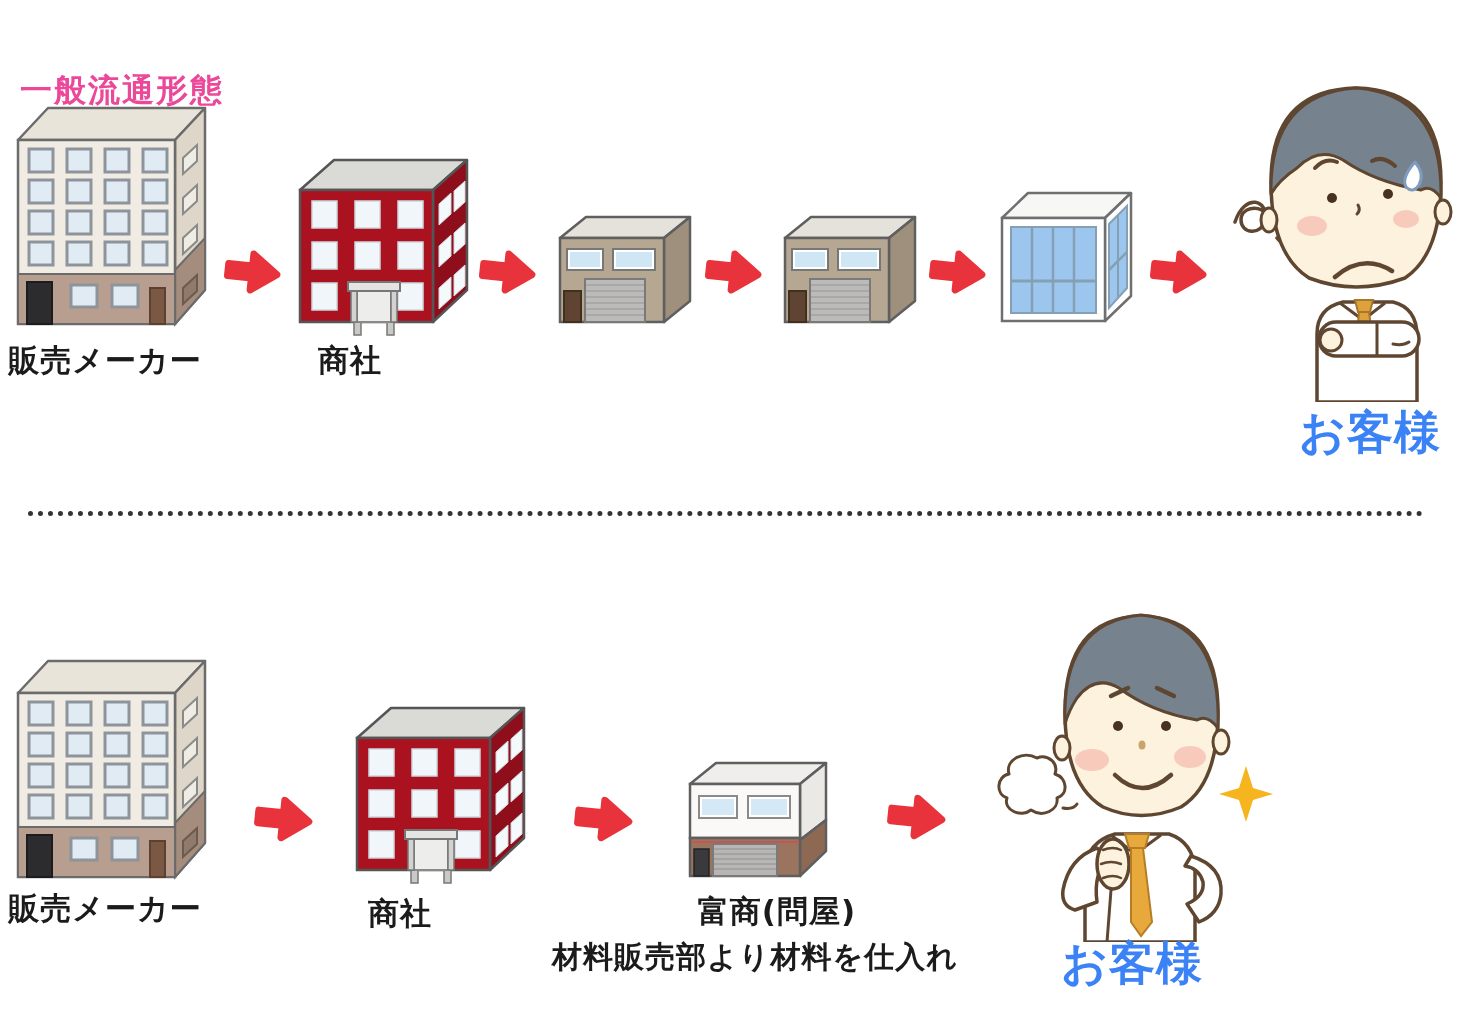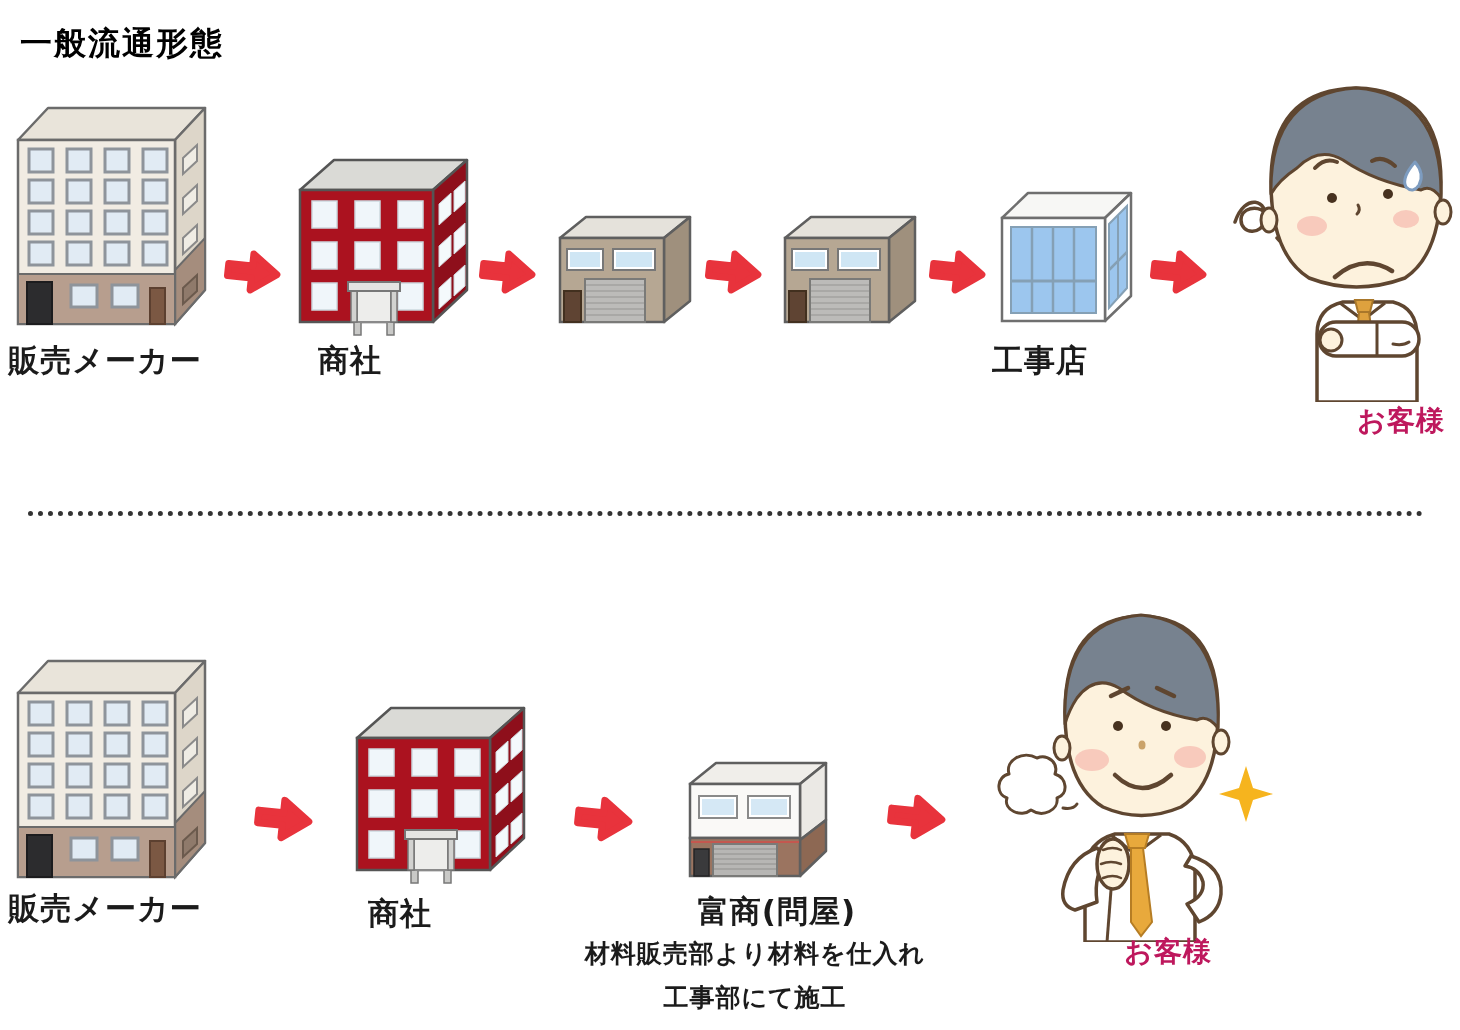--- a/index.html
+++ b/index.html
@@ -2,28 +2,28 @@
 <html><head>
 <meta charset="utf-8">
 <style>
   html,body { margin:0; padding:0; background:#ffffff; }
   .canvas {
     position:relative; width:1460px; height:1030px; background:#ffffff;
     font-family:"DejaVu Sans","Liberation Sans",sans-serif; overflow:hidden;
   }
   .abs { position:absolute; }
   .title {
-    font-size:32px; font-weight:700; color:#000000; letter-spacing:2px; white-space:nowrap;
+    font-size:32px; font-weight:700; color:#ec4899; letter-spacing:2px; white-space:nowrap;margin-top:47px;
   }
   .label {
     font-size:31px; font-weight:700; color:#1b1b1b; text-align:center;
     letter-spacing:1px; white-space:nowrap;
   }
-  .customer { font-size:28px; color:#be185d;text-align:right; }
-  .sub-label { font-size:25px; }
+  .customer { font-size:46px; color:#3b82f6; }
+  .sub-label { font-size:30px; }
   .divider { border-top:5px dotted #333333; height:0; }
   .arrow { transform:rotate(6deg); }
   svg { display:block; width:100%; height:100%; }
 </style>
 </head>
 <body>
 
 <div class="canvas">
 
   <div class="abs title" style="left:20px; top:22px;">一般流通形態</div>
@@ -210,21 +210,20 @@
       <path d="M133 133 q3 5 -1 9" fill="none" stroke="#5f4630" stroke-width="3" stroke-linecap="round"></path>
       <ellipse cx="87" cy="154" rx="15" ry="10" fill="#f8cabc"></ellipse>
       <ellipse cx="181" cy="147" rx="13" ry="9" fill="#f8cabc"></ellipse>
       <path d="M110 205 Q138 181 167 199" fill="none" stroke="#5f4630" stroke-width="4.5" stroke-linecap="round"></path>
       <path d="M190 90 q10 12 4 23 q-6 9 -13 2 q-5 -9 9 -25 Z" fill="#ffffff" stroke="#7d9cc0" stroke-width="3" stroke-linejoin="round"></path>
     </svg>
   </div>
 
   <div class="abs label" style="left:-5px; top:340px; width:220px;">販売メーカー</div>
   <div class="abs label" style="left:270px; top:340px; width:160px;">商社</div>
-  <div class="abs label" style="left:950px; top:340px; width:180px;">工事店</div>
   <div class="abs label customer" style="left:1295px; top:402px; width:150px;">お客様</div>
 
   <div class="abs divider" style="left:28px; top:511px; width:1395px;"></div>
 
 
   <div class="abs" style="left:8px; top:645px; width:205px; height:238px;">
     <svg viewBox="0 0 205 238">
       <path d="M10 48 L167 48 L197 16 L40 16 Z" fill="#e9e4da" stroke="#6b6b6b" stroke-width="2.5" stroke-linejoin="round"></path>
       <path d="M167 48 L197 16 L197 198 L167 232 Z" fill="#ddd6c9" stroke="#6b6b6b" stroke-width="2.5" stroke-linejoin="round"></path>
       <path d="M167 178 L197 146 L197 198 L167 232 Z" fill="#a58d7d" stroke="#6b6b6b" stroke-width="2"></path>
@@ -361,16 +360,15 @@
       <ellipse cx="107" cy="158" rx="17" ry="11" fill="#f8cabc"></ellipse>
       <ellipse cx="205" cy="155" rx="16" ry="11" fill="#f8cabc"></ellipse>
       <path d="M130 173 Q157 199 186 173" fill="none" stroke="#5f4630" stroke-width="4.5" stroke-linecap="round"></path>
     </svg>
   </div>
 
   <div class="abs label" style="left:-5px; top:888px; width:220px;">販売メーカー</div>
   <div class="abs label" style="left:310px; top:893px; width:180px;">商社</div>
   <div class="abs label" style="left:577px; top:891px; width:400px;">富商(問屋)</div>
   <div class="abs label sub-label" style="left:500px; top:937px; width:510px;">材料販売部より材料を仕入れ</div>
-  <div class="abs label sub-label" style="left:555px; top:981px; width:400px;">工事部にて施工</div>
   <div class="abs label customer" style="left:1052px; top:933px; width:160px;">お客様</div>
 
 </div>
 
 </body></html>

